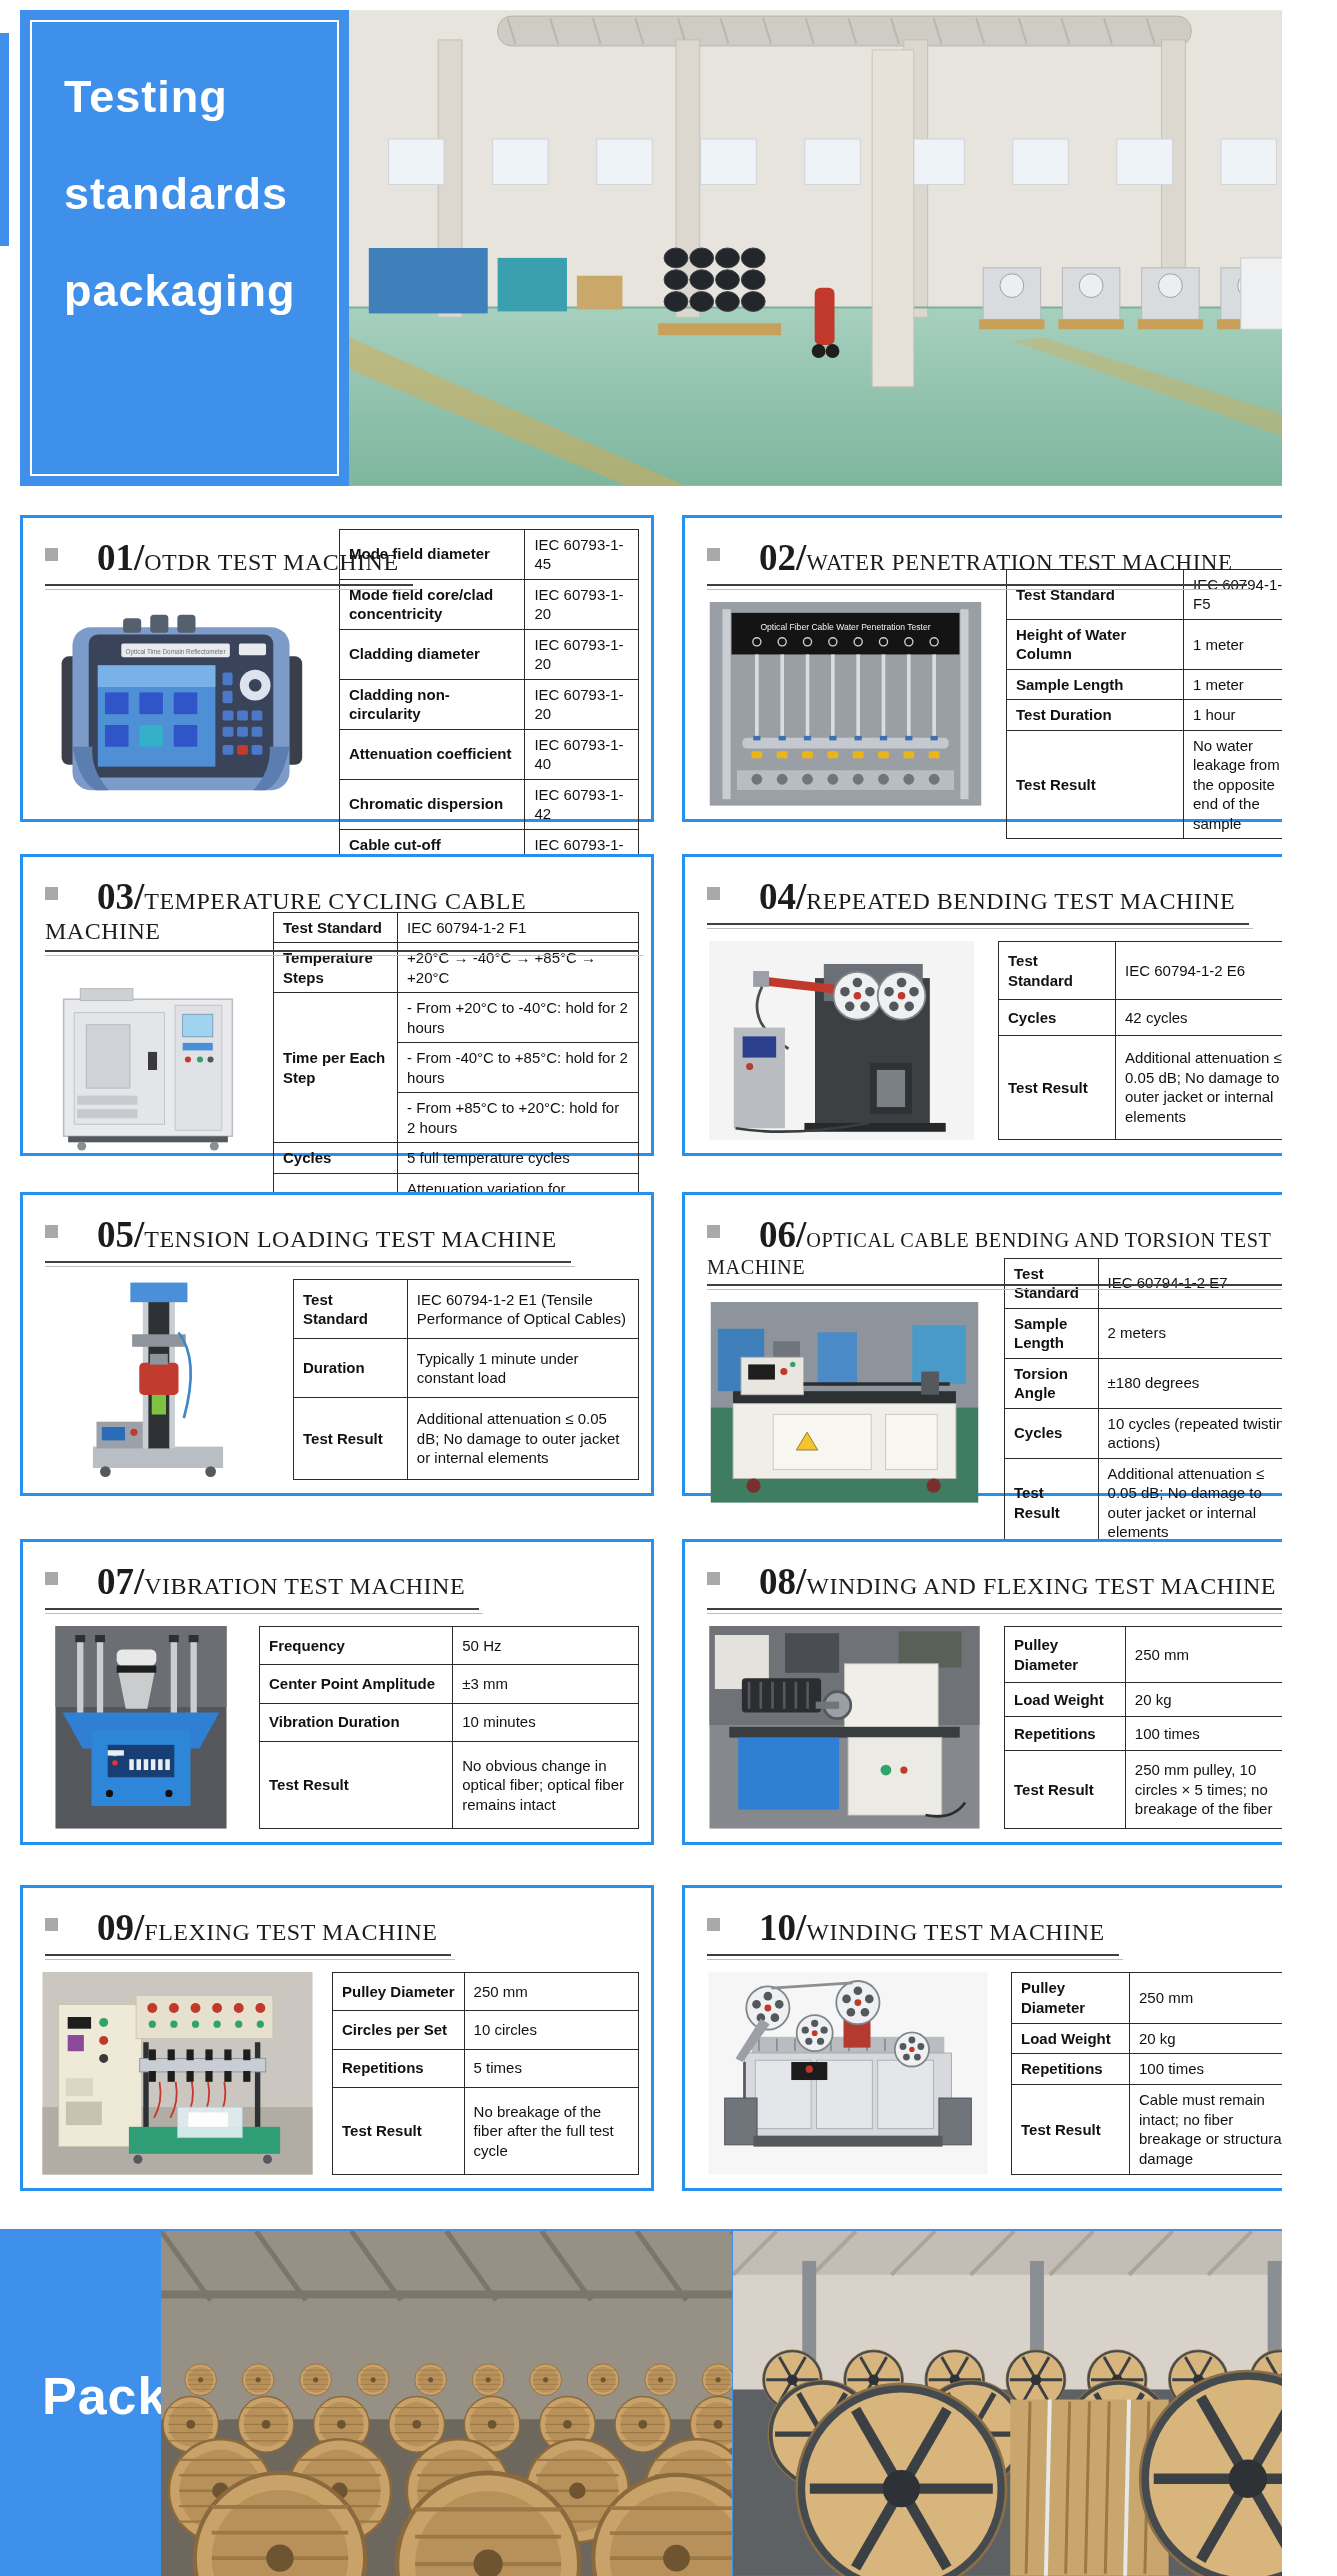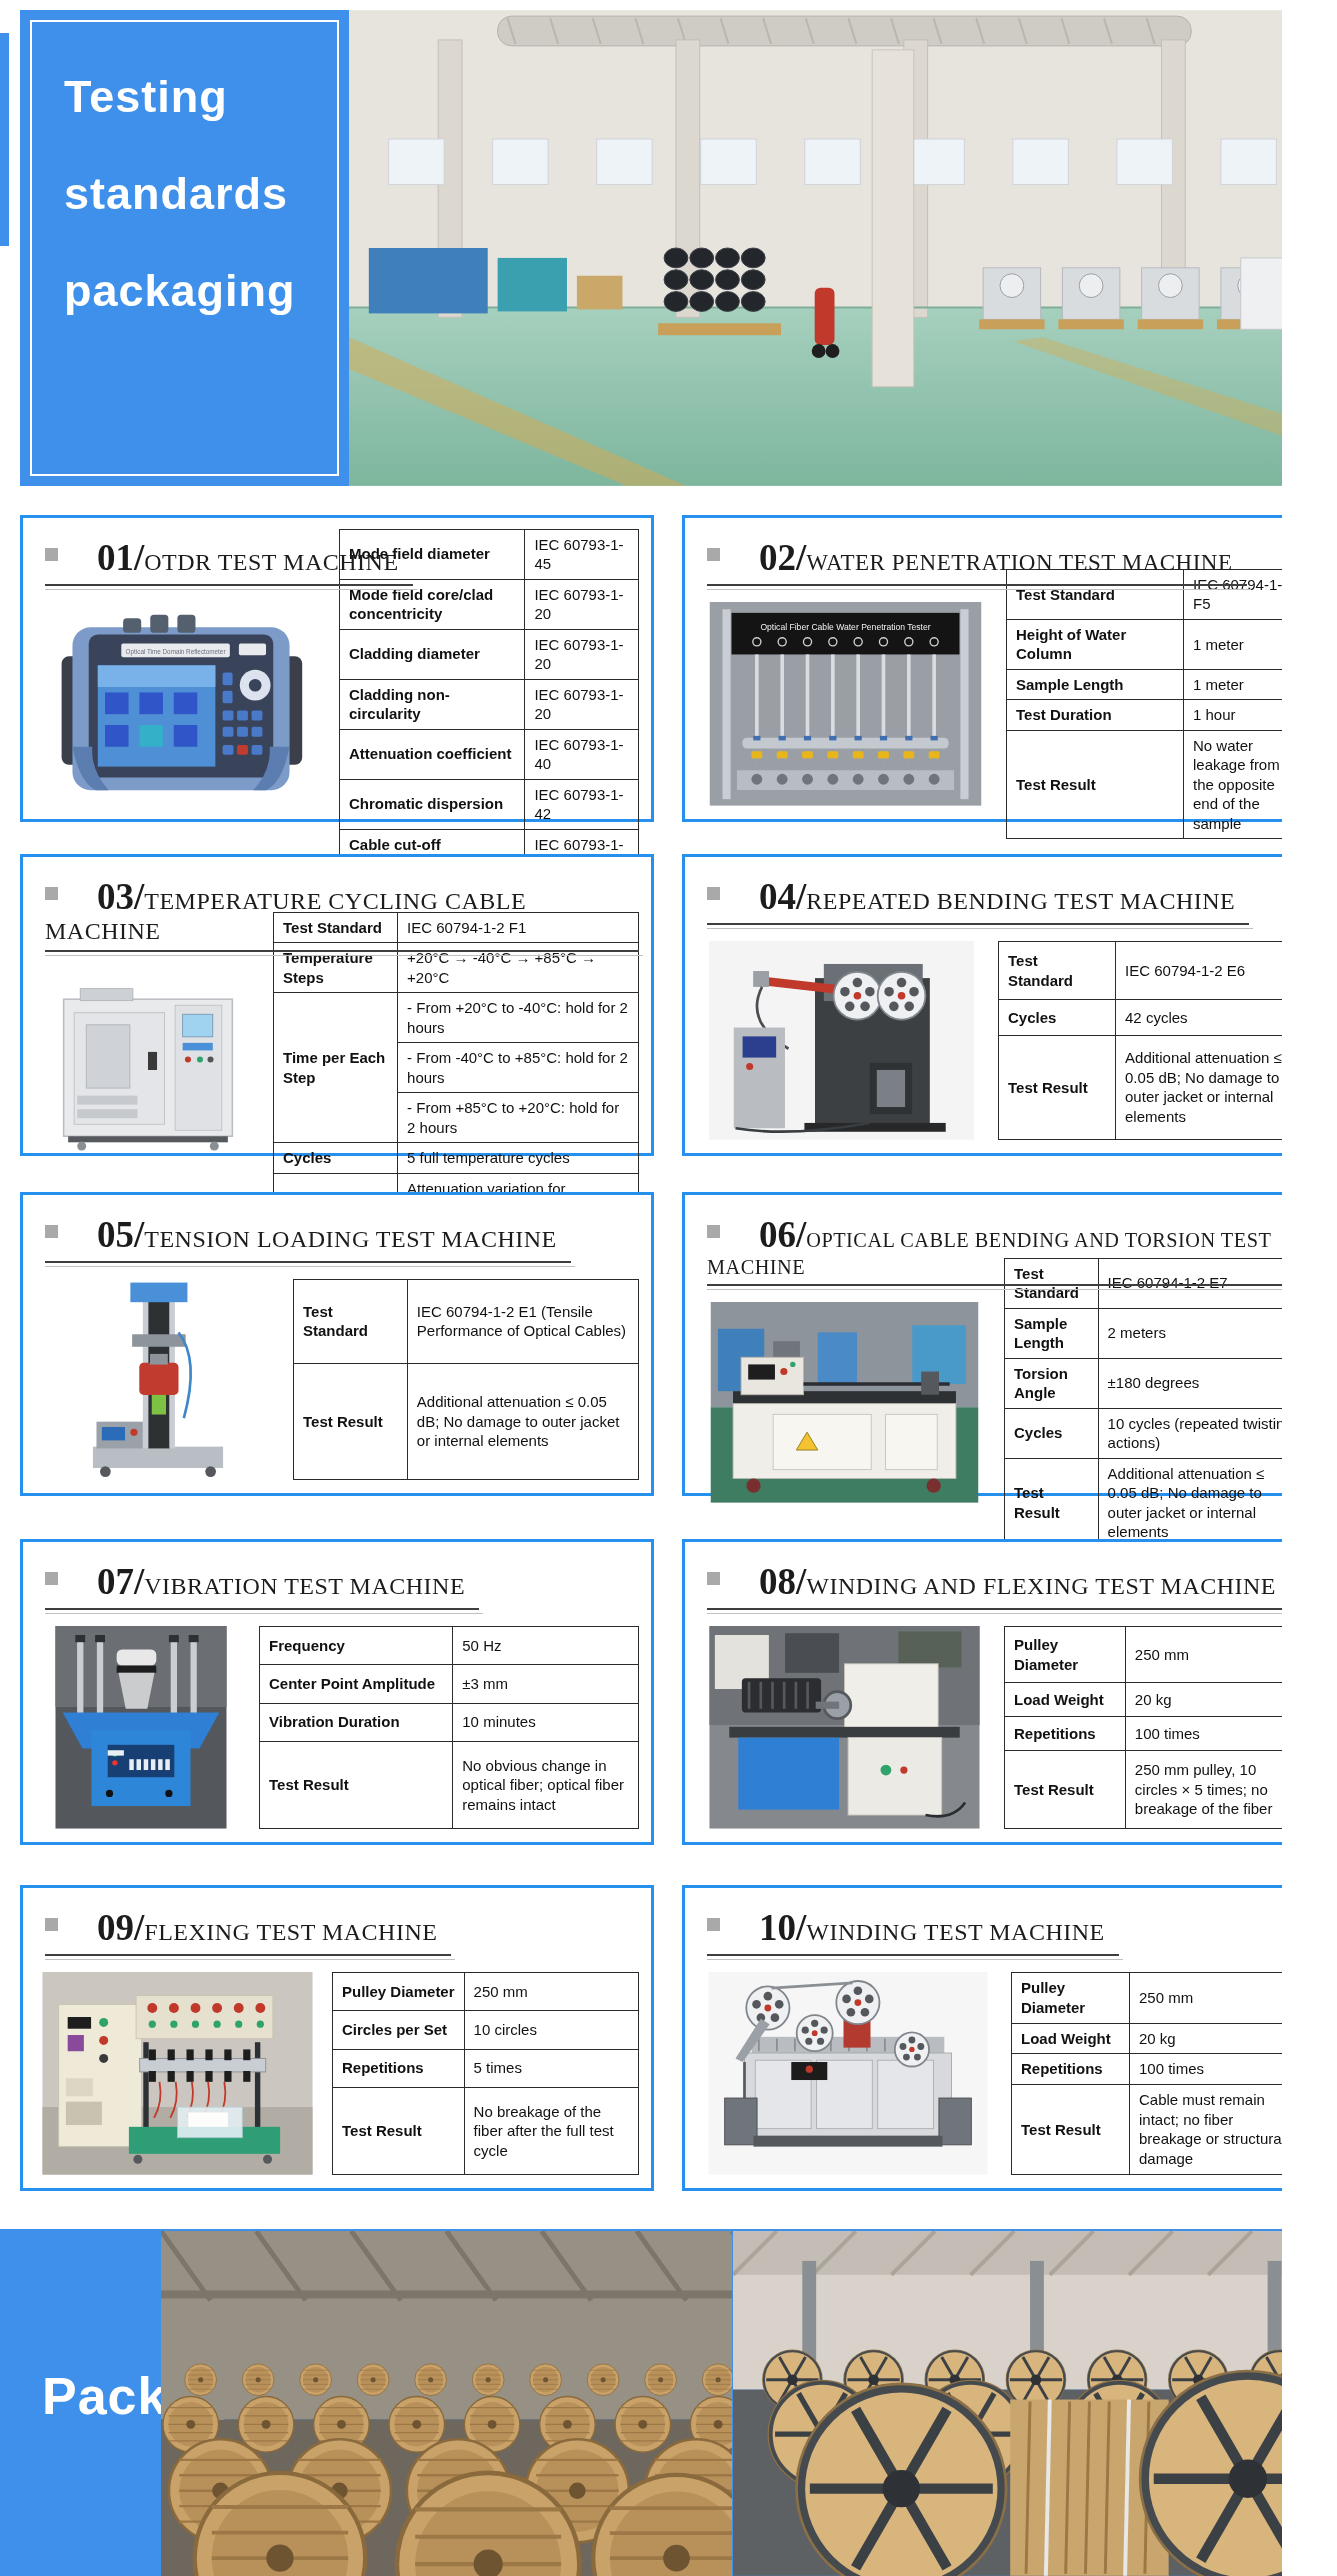--- a/index.html
+++ b/index.html
@@ -778,20 +778,24 @@
  <path d="M118 60 q24 30 6 96" stroke="#3f87c9" stroke-width="3" fill="none"></path>
 </svg>
         </div>
       <table class="spec">
           <tbody>
             <tr>
               <td class="lbl" style="width: 33%;">Test Standard</td>
               <td>IEC 60794-1-2 E1 (Tensile Performance of Optical Cables)</td>
             </tr>
             <tr>
+              <td class="lbl" style="width: 33%;">Duration</td>
+              <td>Typically 1 minute under constant load</td>
+            </tr>
+            <tr>
               <td class="lbl" style="width: 33%;">Test Result</td>
               <td>Additional attenuation ≤ 0.05 dB; No damage to outer jacket or internal elements</td>
             </tr>
           </tbody>
         </table>
     </div>
   </section>
     <section class="section" data-id="06" style="left: 682px; top: 1192px; width: 640px; height: 304px;">
     <div class="sec-head">
       <span class="bullet"></span><span class="sec-num">06/</span><span class="sec-title-text">OPTICAL CABLE BENDING AND TORSION TEST MACHINE</span>

